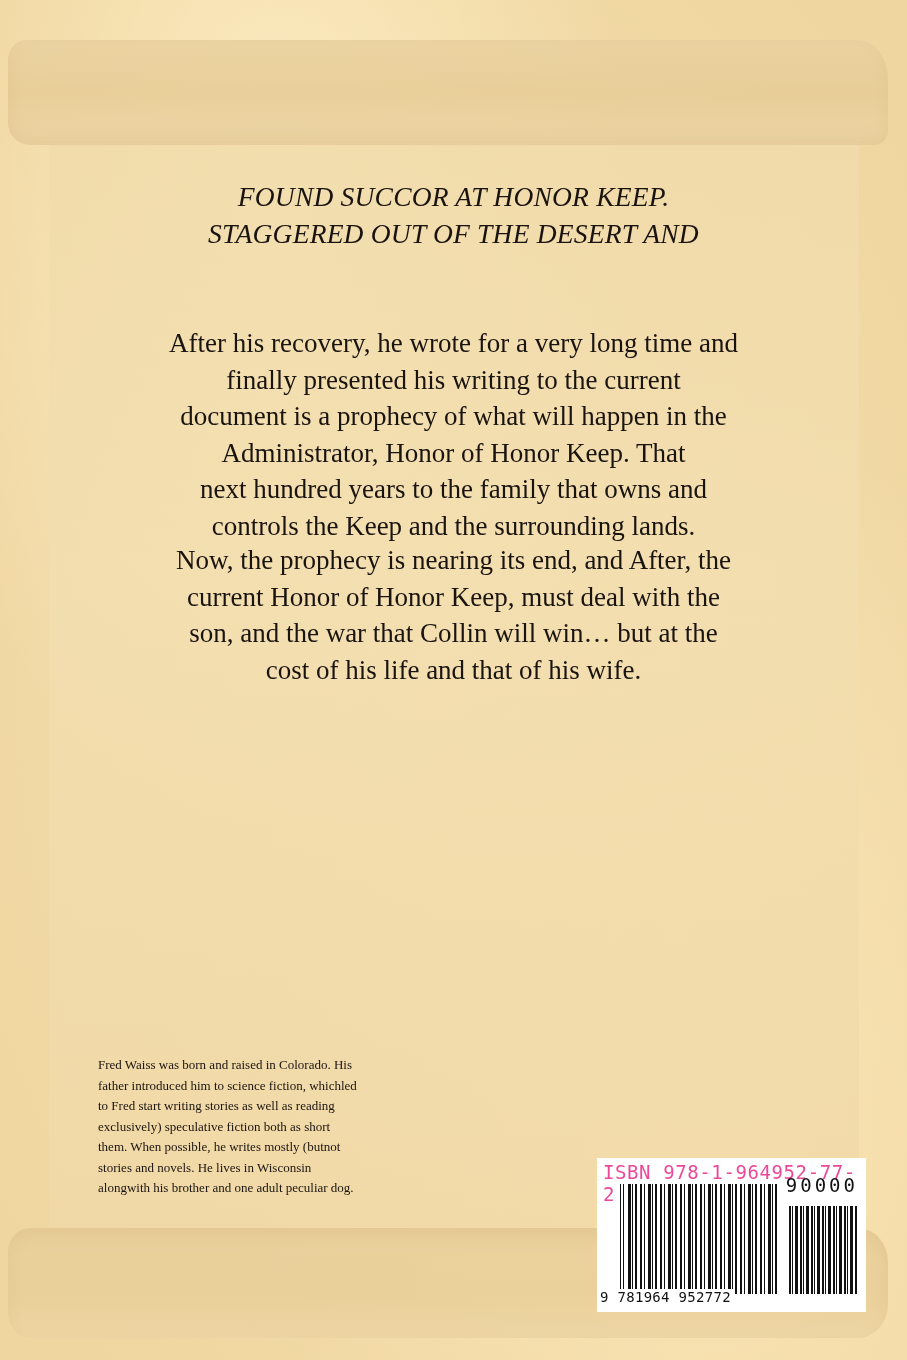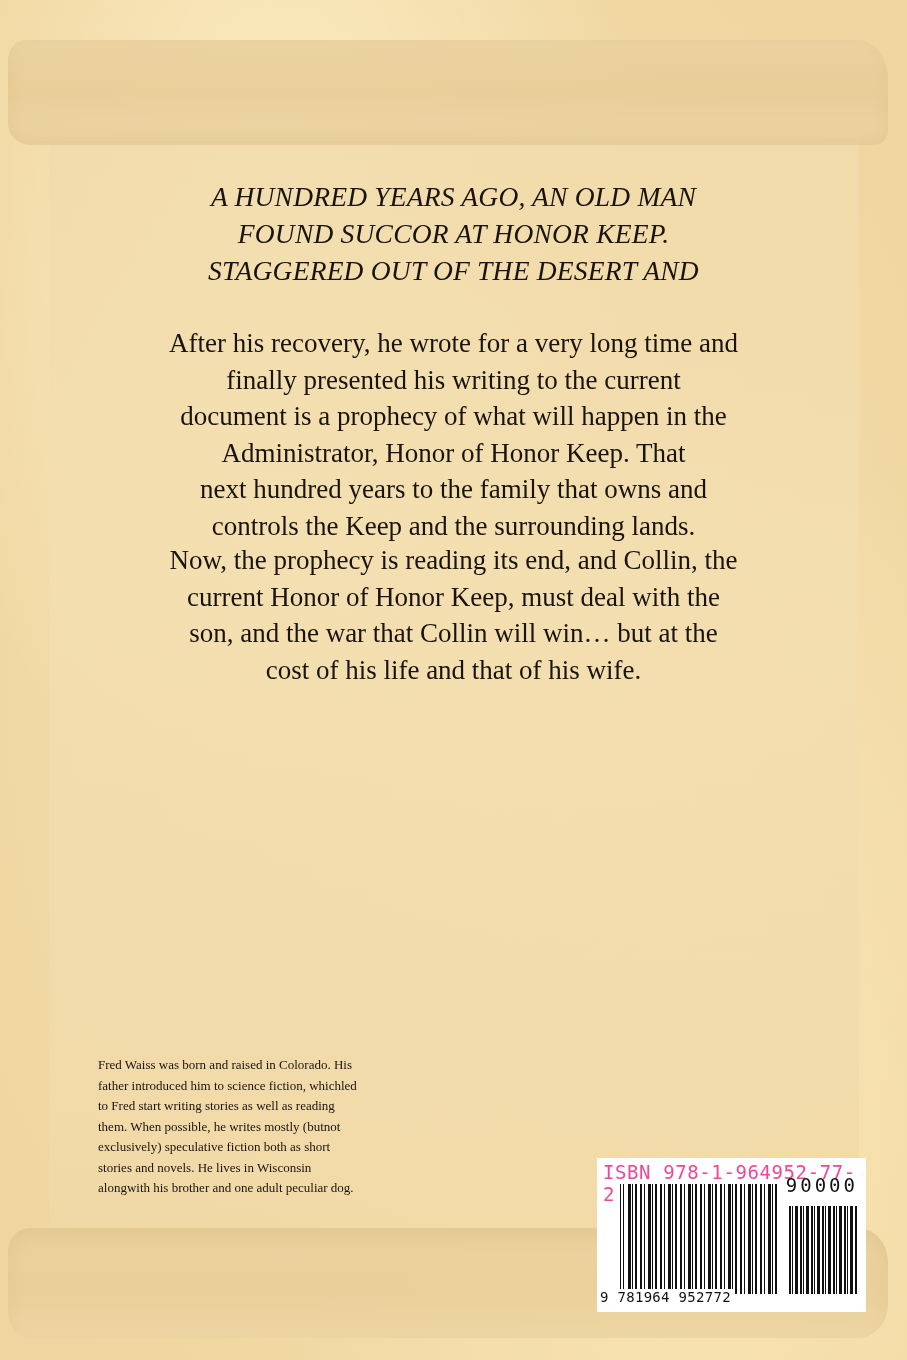--- a/index.html
+++ b/index.html
@@ -97,47 +97,46 @@
 <body>
 
 <div class="bg"></div>
 <div class="scroll-body"></div>
 <div class="scroll-top-roll"></div>
 <div class="scroll-bottom-roll"></div>
 
 <div class="content">
 
   <div class="tagline">
-    <div>A HUNDRED YEARS AGO, AN OLD MAN</div>
     <div>FOUND SUCCOR AT HONOR KEEP.</div>
     <div>STAGGERED OUT OF THE DESERT AND</div>
   </div>
 
   <div class="para para-1">
     <div>After his recovery, he wrote for a very long time and</div>
     <div>finally presented his writing to the current</div>
     <div>document is a prophecy of what will happen in the</div>
     <div>Administrator, Honor of Honor Keep. That</div>
     <div>next hundred years to the family that owns and</div>
     <div>controls the Keep and the surrounding lands.</div>
   </div>
 
   <div class="para para-2">
-    <div>Now, the prophecy is reading its end, and Collin, the</div>
+    <div>Now, the prophecy is nearing its end, and After, the</div>
     <div>current Honor of Honor Keep, must deal with the</div>
     <div>son, and the war that Collin will win… but at the</div>
     <div>cost of his life and that of his wife.</div>
   </div>
 
   <div class="bio">
     <div>Fred Waiss was born and raised in Colorado. His</div>
     <div>father introduced him to science fiction, whichled</div>
     <div>to Fred start writing stories as well as reading</div>
+    <div>exclusively) speculative fiction both as short</div>
     <div>them. When possible, he writes mostly (butnot</div>
-    <div>exclusively) speculative fiction both as short</div>
     <div>stories and novels. He lives in Wisconsin</div>
     <div>alongwith his brother and one adult peculiar dog.</div>
   </div>
 
   <div class="barcode-box">
     <div class="isbn-text">ISBN 978-1-964952-77-2</div>
     <div class="addon-number">90000</div>
     <div class="bars-main"></div>
     <div class="bars-guard-left"></div>
     <div class="bars-addon"></div>

